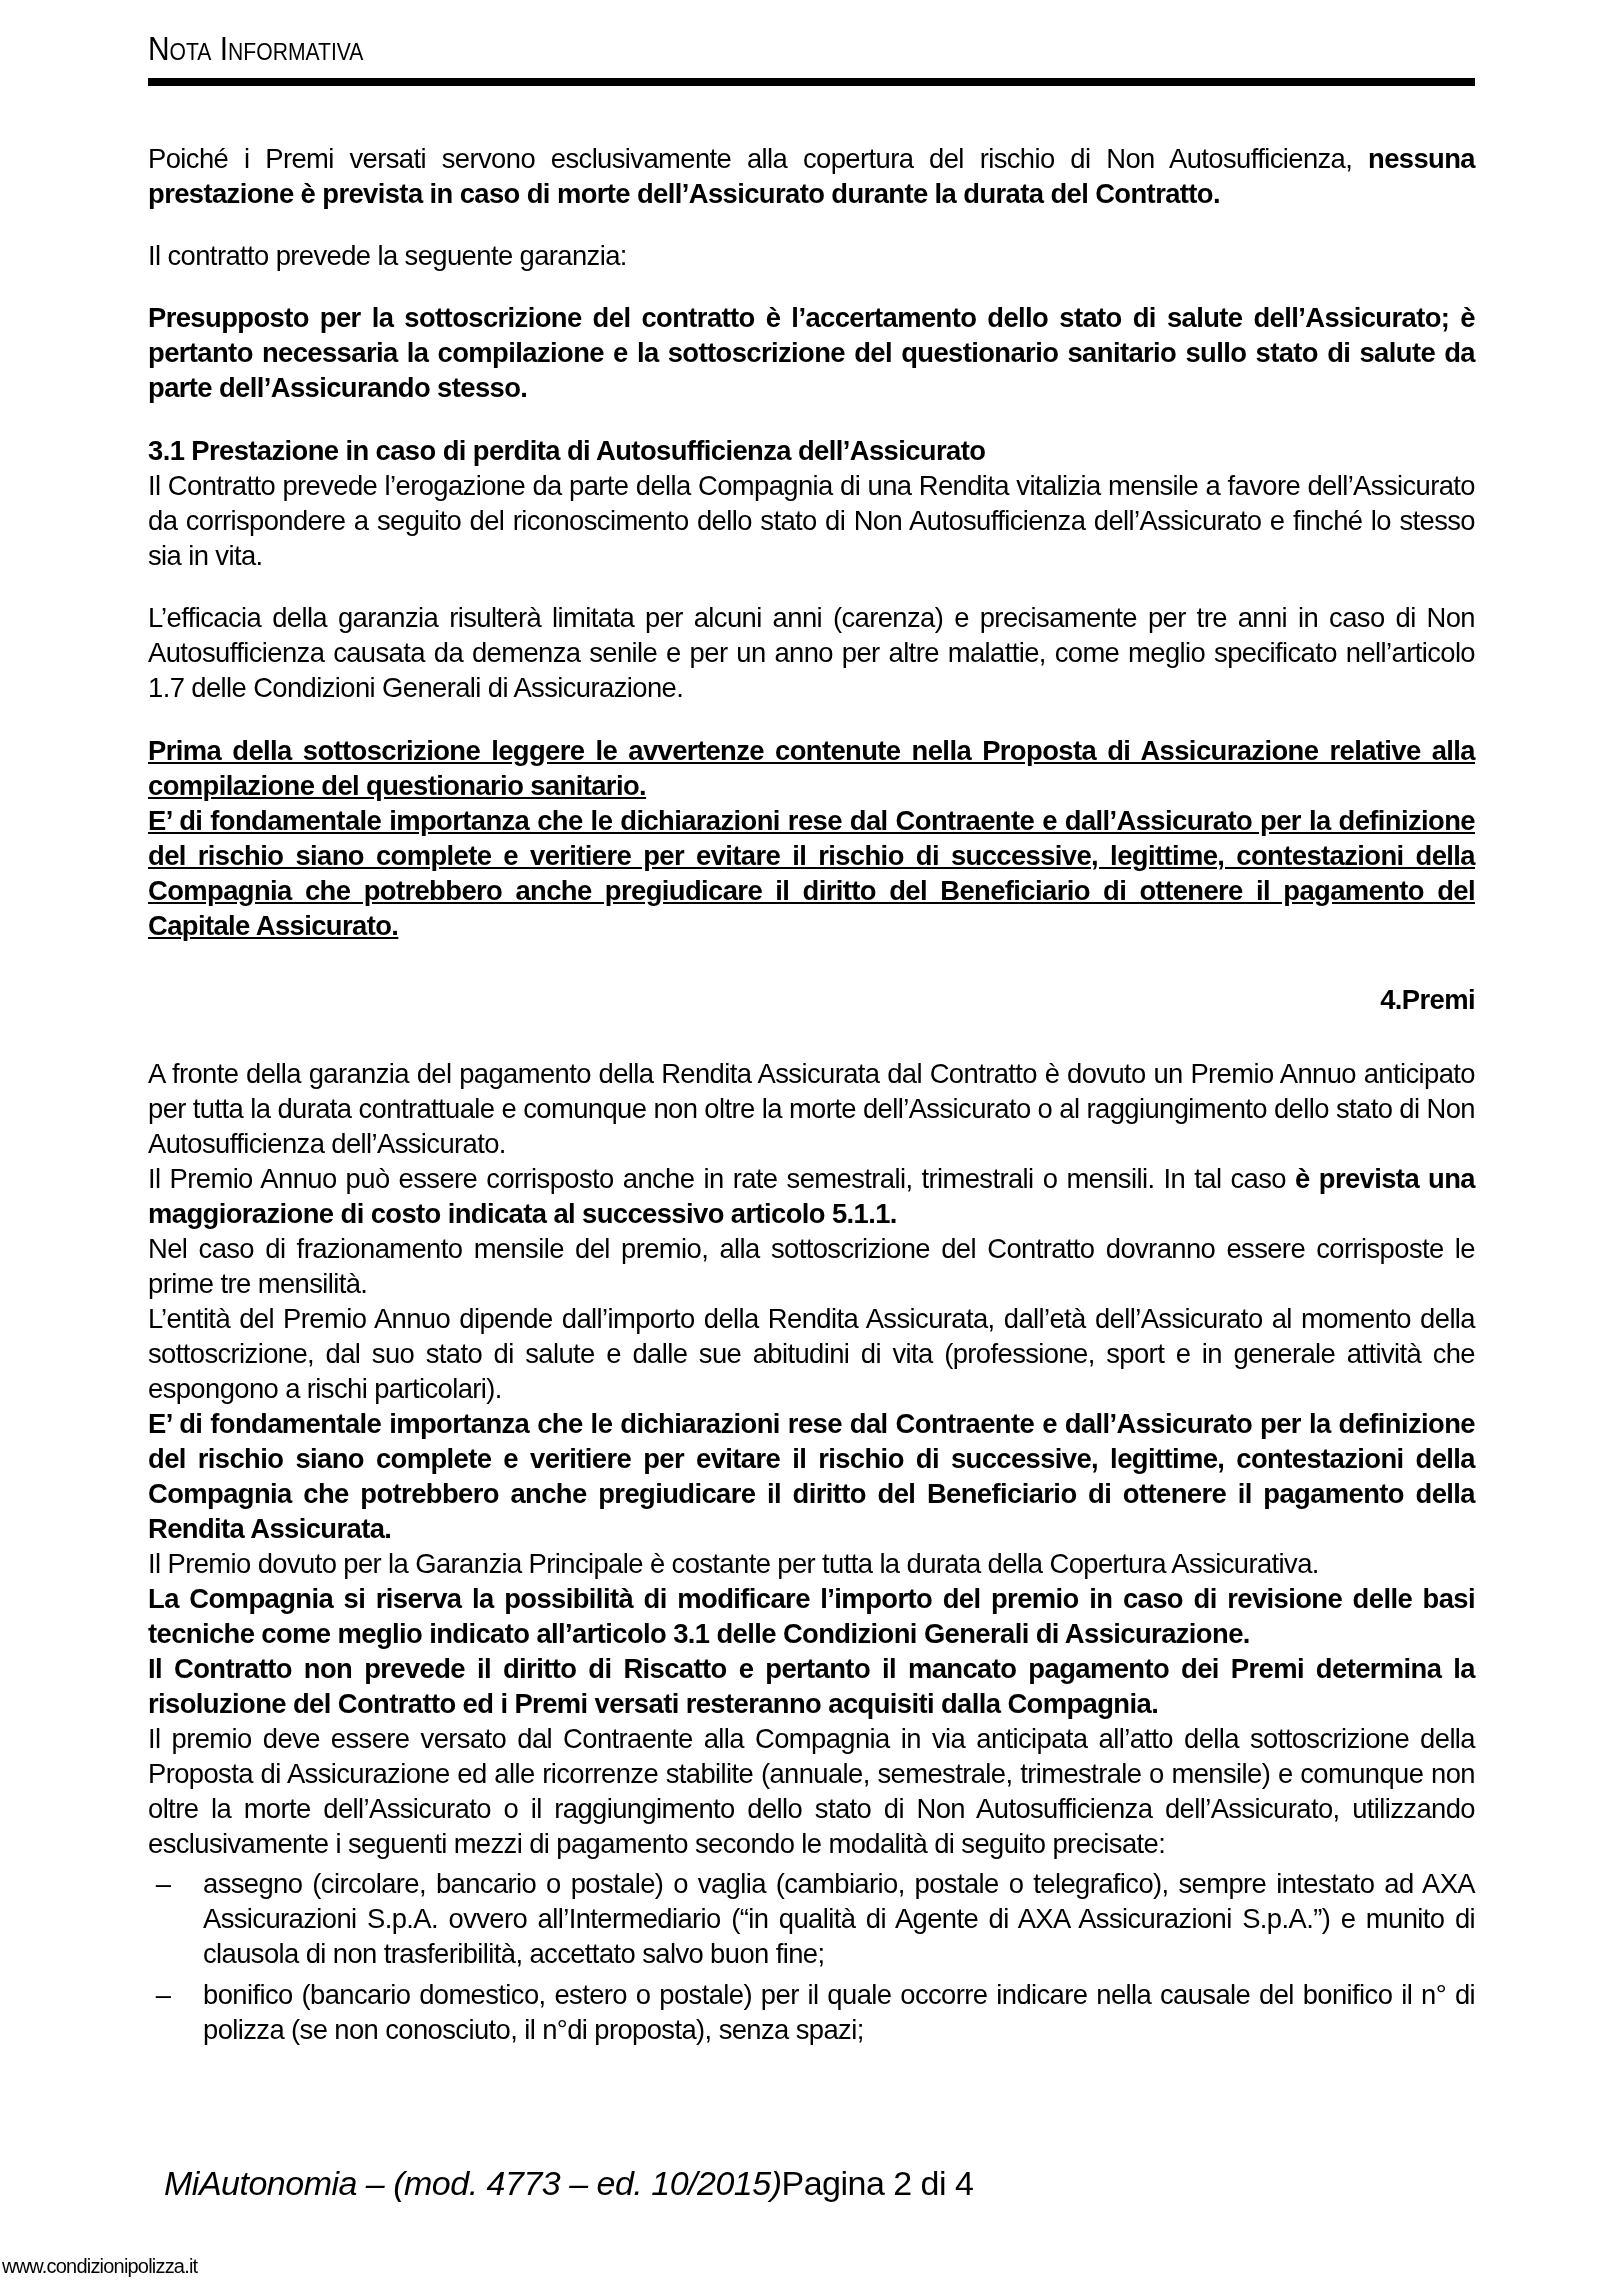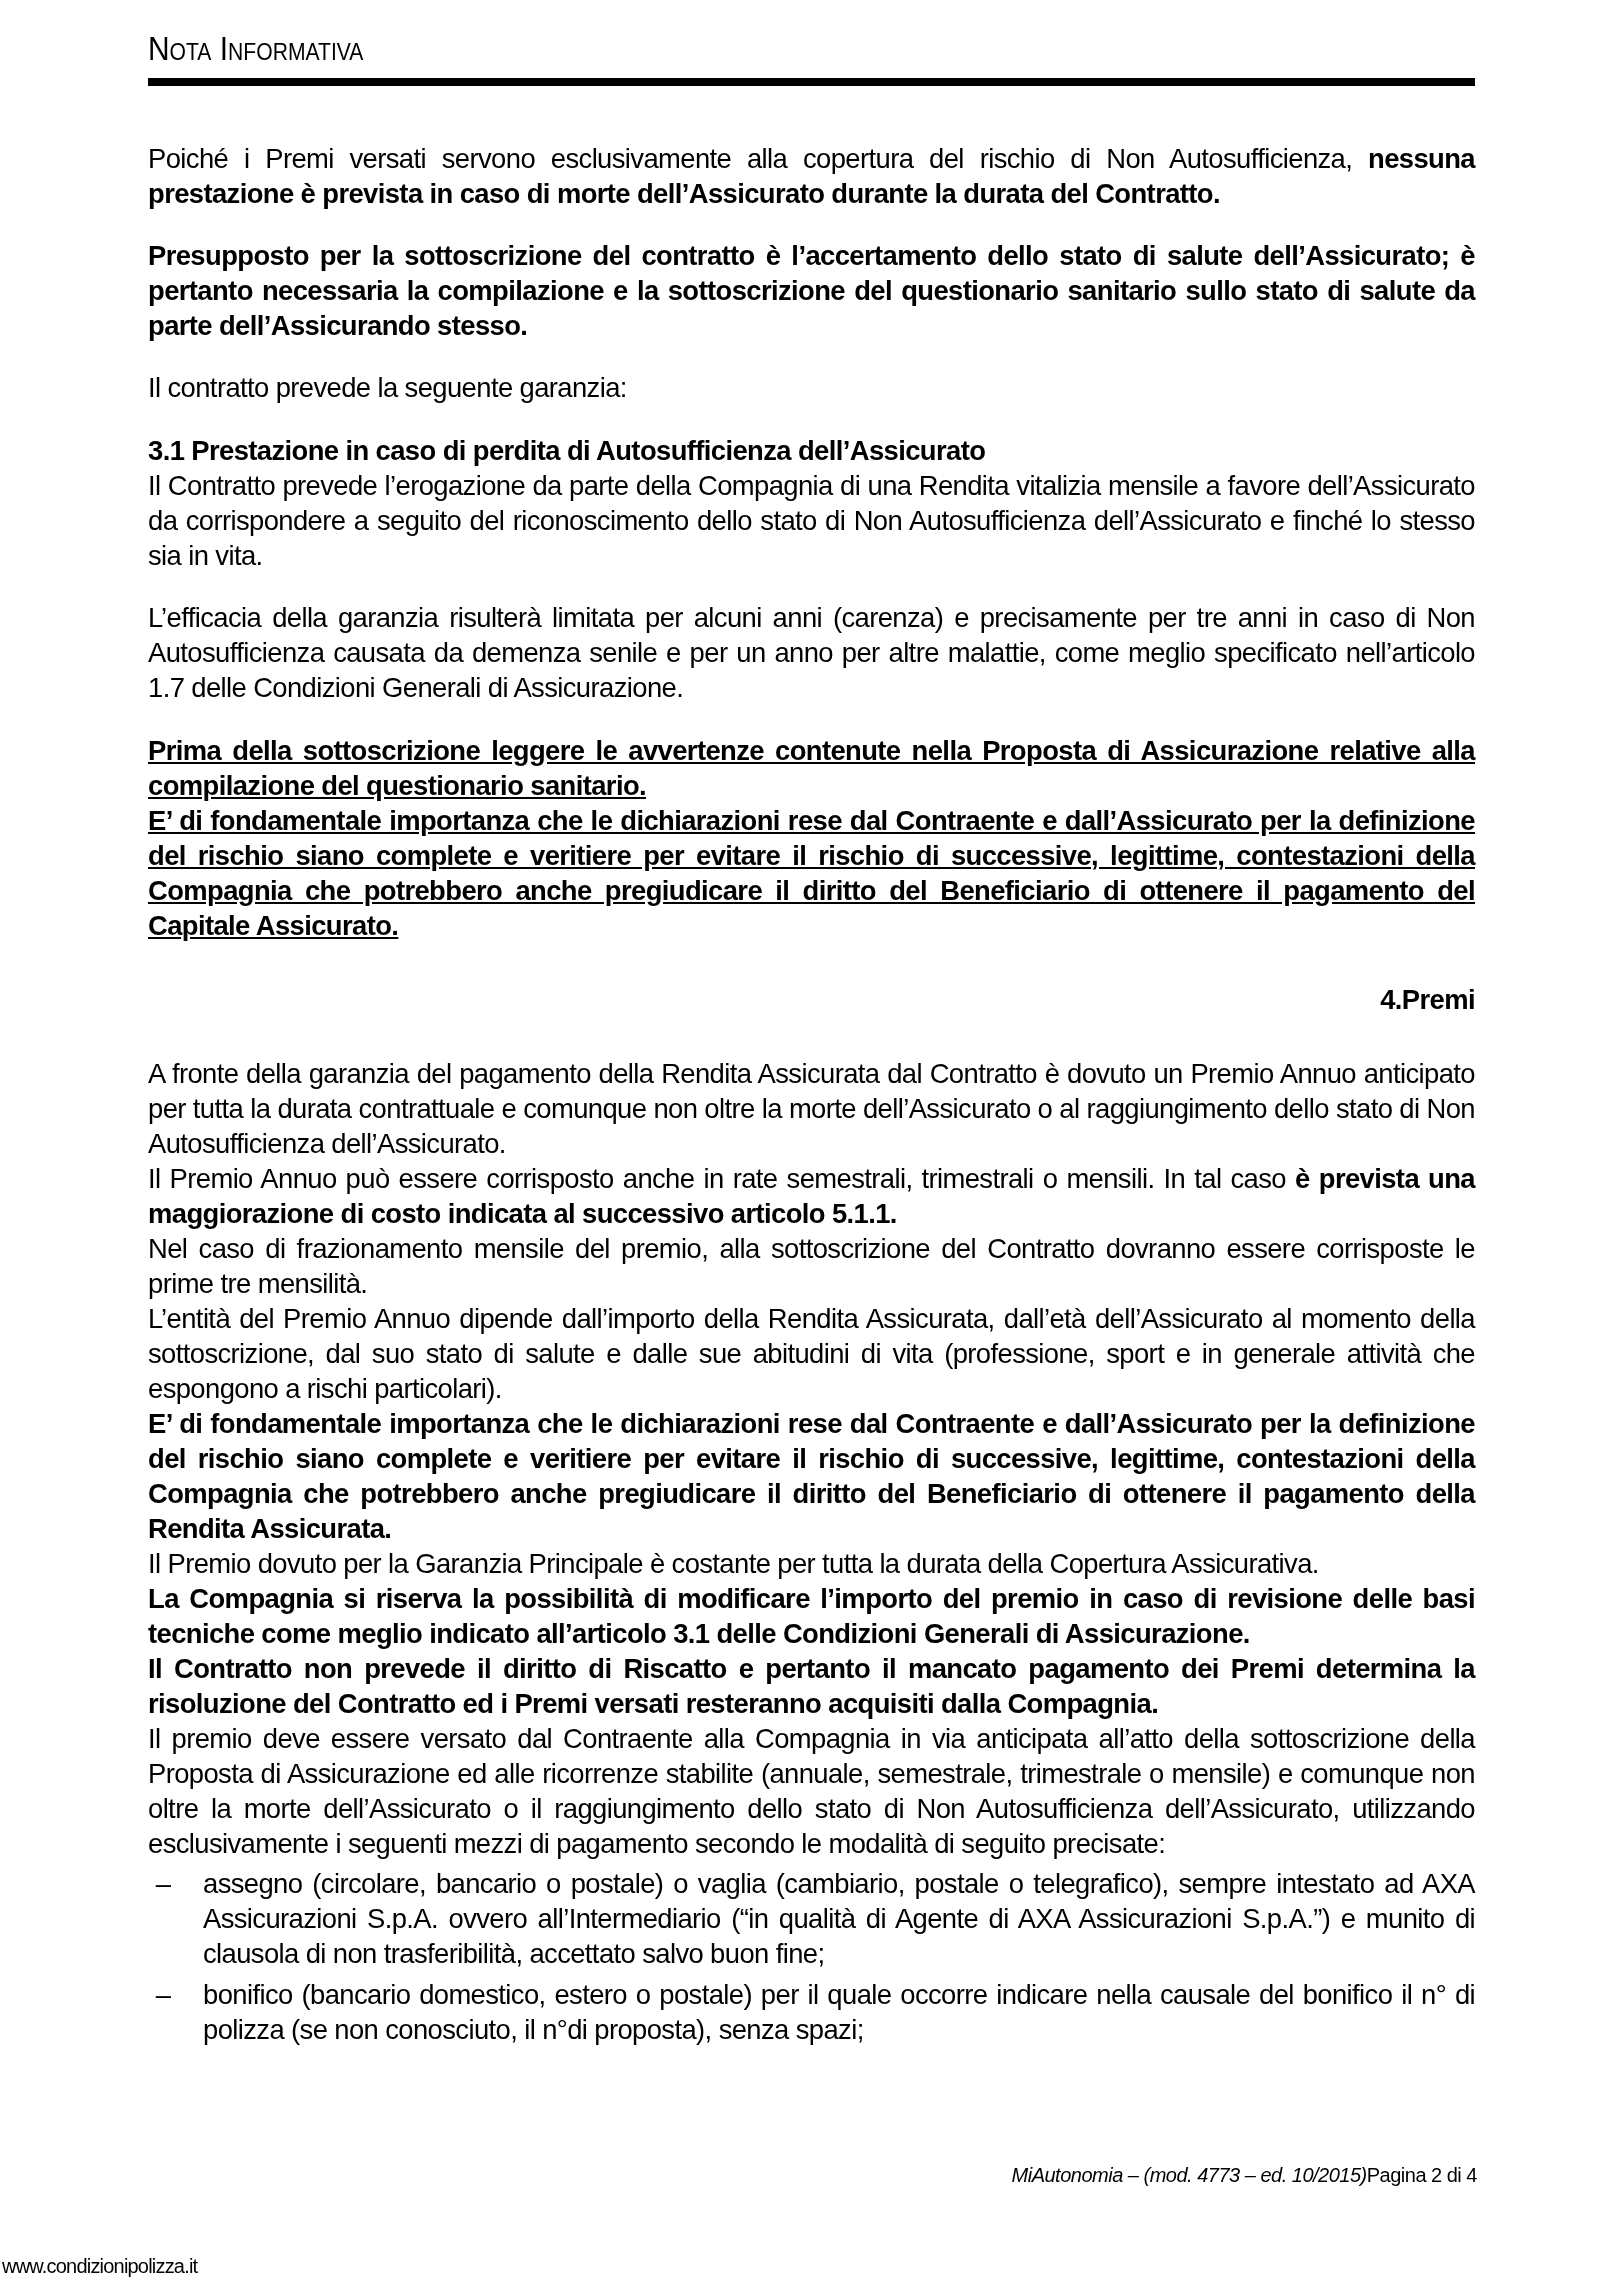--- a/index.html
+++ b/index.html
@@ -25,43 +25,43 @@
   .gap-line{margin-top:27.4px;}
   .gap-large{margin-top:39px;}
   .gap-small{margin-top:5.9px;}
   .b{font-weight:bold;}
   .u{text-decoration:underline;}
   .heading{font-weight:bold;text-align:right;}
   .hnum{display:inline-block;min-width:51px;}
   .list-item{position:relative;padding-left:55px;}
   .list-item .marker{position:absolute;left:7.8px;top:0;}
   .doc-footer{
-    position:absolute;left:150px;width:1327px;top:2164px;
-    font-size:20px;letter-spacing:-0.5px;
-    display:flex;justify-content:flex-end;align-items:baseline;
+    position:absolute;left:164px;width:1327px;top:2164px;
+    font-size:34px;letter-spacing:-0.5px;
+    display:flex;justify-content:flex-start;align-items:baseline;
   }
   .footer-left{font-style:italic;}
   .watermark{
     position:absolute;left:2px;top:2255px;
     font-size:20px;letter-spacing:-0.8px;color:#000;
   }
 </style>
 </head>
 <body>
 
 <div class="page">
   <div class="content">
     <div class="doc-header">
       <div class="doc-title">Nota Informativa</div>
       <div class="header-rule"></div>
     </div>
     <div class="doc-body">
         <div class="blk"><span class="">Poiché i Premi versati servono esclusivamente alla copertura del rischio di Non Autosufficienza, </span><span class="b ">nessuna prestazione è prevista in caso di morte dell’Assicurato durante la durata del Contratto.</span></div>
+        <div class="blk gap-line"><span class="">Il contratto prevede la seguente garanzia:</span></div>
         <div class="blk gap-line"><span class="b ">Presupposto per la sottoscrizione del contratto è l’accertamento dello stato di salute dell’Assicurato; è pertanto necessaria la compilazione e la sottoscrizione del questionario sanitario sullo stato di salute da parte dell’Assicurando stesso.</span></div>
-        <div class="blk gap-line"><span class="">Il contratto prevede la seguente garanzia:</span></div>
         <div class="blk gap-line"><span class="b ">3.1 Prestazione in caso di perdita di Autosufficienza dell’Assicurato</span><br><span class="">Il Contratto prevede l’erogazione da parte della Compagnia di una Rendita vitalizia mensile a favore dell’Assicurato da corrispondere a seguito del riconoscimento dello stato di Non Autosufficienza dell’Assicurato e finché lo stesso sia in vita.</span></div>
         <div class="blk gap-line"><span class="">L’efficacia della garanzia risulterà limitata per alcuni anni (carenza) e precisamente per tre anni in caso di Non Autosufficienza causata da demenza senile e per un anno per altre malattie, come meglio specificato nell’articolo 1.7 delle Condizioni Generali di Assicurazione.</span></div>
         <div class="blk gap-line"><span class="b u">Prima della sottoscrizione leggere le avvertenze contenute nella Proposta di Assicurazione relative alla compilazione del questionario sanitario.</span><br><span class="b u">E’ di fondamentale importanza che le dichiarazioni rese dal Contraente e dall’Assicurato per la definizione del rischio siano complete e veritiere per evitare il rischio di successive, legittime, contestazioni della Compagnia che potrebbero anche pregiudicare il diritto del Beneficiario di ottenere il pagamento del Capitale Assicurato.</span></div>
         <div class="blk heading gap-large"><span class="hnum">4.</span><span class="hlabel">Premi</span></div>
         <div class="blk gap-large"><span class="">A fronte della garanzia del pagamento della Rendita Assicurata dal Contratto è dovuto un Premio Annuo anticipato per tutta la durata contrattuale e comunque non oltre la morte dell’Assicurato o al raggiungimento dello stato di Non Autosufficienza dell’Assicurato.</span><br><span class="">Il Premio Annuo può essere corrisposto anche in rate semestrali, trimestrali o mensili. In tal caso </span><span class="b ">è prevista una maggiorazione di costo indicata al successivo articolo 5.1.1.</span><br><span class="">Nel caso di frazionamento mensile del premio, alla sottoscrizione del Contratto dovranno essere corrisposte le prime tre mensilità.</span><br><span class="">L’entità del Premio Annuo dipende dall’importo della Rendita Assicurata, dall’età dell’Assicurato al momento della sottoscrizione, dal suo stato di salute e dalle sue abitudini di vita (professione, sport e in generale attività che espongono a rischi particolari).</span><br><span class="b ">E’ di fondamentale importanza che le dichiarazioni rese dal Contraente e dall’Assicurato per la definizione del rischio siano complete e veritiere per evitare il rischio di successive, legittime, contestazioni della Compagnia che potrebbero anche pregiudicare il diritto del Beneficiario di ottenere il pagamento della Rendita Assicurata.</span><br><span class="">Il Premio dovuto per la Garanzia Principale è costante per tutta la durata della Copertura Assicurativa.</span><br><span class="b ">La Compagnia si riserva la possibilità di modificare l’importo del premio in caso di revisione delle basi tecniche come meglio indicato all’articolo 3.1 delle Condizioni Generali di Assicurazione.</span><br><span class="b ">Il Contratto non prevede il diritto di Riscatto e pertanto il mancato pagamento dei Premi determina la risoluzione del Contratto ed i Premi versati resteranno acquisiti dalla Compagnia.</span><br><span class="">Il premio deve essere versato dal Contraente alla Compagnia in via anticipata all’atto della sottoscrizione della Proposta di Assicurazione ed alle ricorrenze stabilite (annuale, semestrale, trimestrale o mensile) e comunque non oltre la morte dell’Assicurato o il raggiungimento dello stato di Non Autosufficienza dell’Assicurato, utilizzando esclusivamente i seguenti mezzi di pagamento secondo le modalità di seguito precisate:</span></div>
         <div class="blk list-item gap-small"><span class="marker">–</span><span class="">assegno (circolare, bancario o postale) o vaglia (cambiario, postale o telegrafico), sempre intestato ad AXA Assicurazioni S.p.A. ovvero all’Intermediario (“in qualità di Agente di AXA Assicurazioni S.p.A.”) e munito di clausola di non trasferibilità, accettato salvo buon fine;</span></div>
         <div class="blk list-item gap-small"><span class="marker">–</span><span class="">bonifico (bancario domestico, estero o postale) per il quale occorre indicare nella causale del bonifico il n° di polizza (se non conosciuto, il n°di proposta), senza spazi;</span></div>
       </div>
   </div>
 

